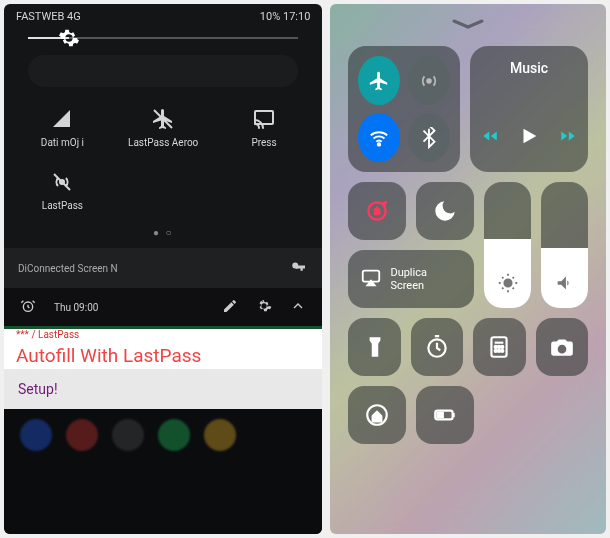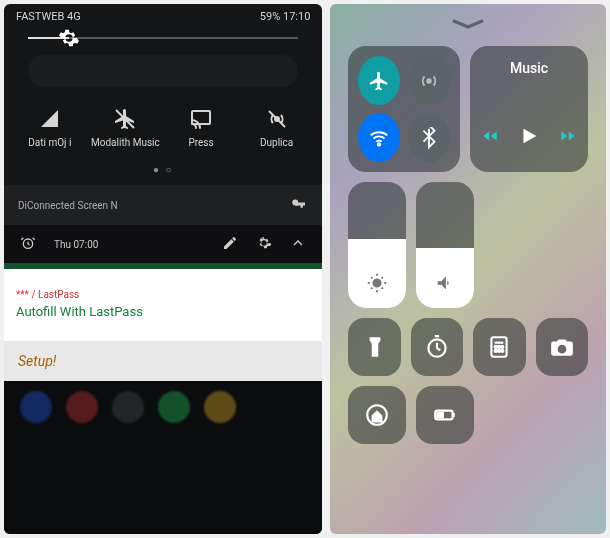--- a/index.html
+++ b/index.html
@@ -8,34 +8,34 @@
 .phone { border-radius: 6px; overflow: hidden; position: relative; }
 
 
 .android { width: 342px; height: 530px; background: #141517; color: #d5d5d5; display: flex; flex-direction: column; }
 .status-bar { display: flex; justify-content: space-between; padding: 6px 12px 4px; font-size: 11px; color: #d5d5d5; }
 .slider-row { padding: 10px 24px 8px; position: relative; }
 .slider-track { height: 2px; background: #555; position: relative; }
 .slider-fill { position: absolute; left: 0; top: 0; height: 2px; width: 15%; background: #e0e0e0; }
 .slider-handle { position: absolute; left: 15%; top: 50%; transform: translate(-50%, -50%); width: 22px; height: 22px; }
 .search-bubble { margin: 8px 24px 10px; height: 32px; background: rgba(255,255,255,0.03); border-radius: 16px; }
-.qs-grid { display: grid; grid-template-columns: repeat(4, 1fr); padding: 4px 8px 0; row-gap: 10px; }
+.qs-grid { display: grid; grid-template-columns: repeat(3, 1fr); padding: 4px 8px 0; row-gap: 10px; }
 .qs-tile { display: flex; flex-direction: column; align-items: center; gap: 6px; padding: 6px 0; }
 .qs-icon { width: 24px; height: 24px; display: flex; align-items: center; justify-content: center; }
 .qs-label { font-size: 10px; color: #d5d5d5; text-align: center; }
 .dots { text-align: center; color: #888; font-size: 10px; padding: 10px 0; letter-spacing: 2px; }
 .mid-bar { display: flex; justify-content: space-between; align-items: center; padding: 10px 14px; background: rgba(255,255,255,0.05); font-size: 10px; color: #aaa; }
 .bottom-bar { display: flex; align-items: center; gap: 18px; padding: 10px 16px; font-size: 10px; color: #ccc; background: rgba(0,0,0,0.25); }
 .bottom-bar .spacer { flex: 1; }
 .bottom-bar svg { width: 16px; height: 16px; }
-.notif { background: #fff; color: #333; padding: 20px 12px; border-top: 6px solid #14532d; }
+.notif { background: #fff; color: #333; padding: 0 12px; border-top: 3px solid #14532d; }
 .notif-head { font-size: 10px; color: #d32f2f; margin-bottom: 4px; }
-.notif-title { font-size: 13px; color: #15803d; margin-bottom: 2px; }
+.notif-title { font-size: 19px; color: #ef4444; margin-bottom: 2px; }
 .notif-sub { font-size: 11px; color: #999; }
-.setup-bar { background: #e8e8e8; padding: 12px 14px; font-size: 14px; color: #a16207; font-style: italic; }
+.setup-bar { background: #e8e8e8; padding: 12px 14px; font-size: 14px; color: #701a75; }
 .android-bottom { flex: 1; background: linear-gradient(#0a0c0e, #0a0c0e); }
 .app-icons-blur { display: flex; gap: 14px; padding: 10px 16px; opacity: 0.35; filter: blur(1px); }
 .app-circle { width: 32px; height: 32px; border-radius: 50%; }
 
 
 .ios { width: 296px; height: 530px; position: relative; background: linear-gradient(135deg,#8fb9a8,#b4a8c9 25%,#c9d0a8 50%,#c7a8b8 75%,#a8c7c9); filter: saturate(1.1); }
 .ios::before { content:""; position:absolute; inset:0; backdrop-filter: blur(18px); background: rgba(120,130,130,0.15); }
 .ios-inner { position: relative; z-index: 1; padding: 42px 18px 18px; display: flex; flex-direction: column; gap: 10px; }
 .chevron { position: absolute; top: 12px; left: 50%; transform: translateX(-50%); color: rgba(30,30,30,0.45); z-index: 2; }
 .row { display: flex; gap: 10px; }
@@ -61,21 +61,21 @@
 </style>
 </head>
 <body>
 
 <div class="container">
 
   <div class="phone android">
     <div class="status-bar">
       <span>FASTWEB 4G</span>
       <span>
-        <span>59%</span> <span>17:10</span>
+        <span>10%</span> <span>17:10</span>
       </span>
     </div>
 
     <div class="slider-row">
       <div class="slider-track">
         <div class="slider-fill"></div>
         <div class="slider-handle">
           <svg viewBox="0 0 24 24" fill="#fff">
               <path d="M12 8a4 4 0 100 8 4 4 0 000-8zm9 4a7 7 0 01-.1 1.2l2 1.6-2 3.4-2.4-1a7 7 0 01-2 1.2l-.4 2.6h-4l-.4-2.6a7 7 0 01-2-1.2l-2.4 1-2-3.4 2-1.6A7 7 0 013 12a7 7 0 01.1-1.2l-2-1.6 2-3.4 2.4 1a7 7 0 012-1.2L7.9 3h4l.4 2.6a7 7 0 012 1.2l2.4-1 2 3.4-2 1.6c.1.4.1.8.1 1.2z"></path>
             </svg>
@@ -94,40 +94,40 @@
         </span>
         <span class="qs-label">Dati mOj i</span>
       </div>
       <div class="qs-tile">
         <span class="qs-icon">
           <svg viewBox="0 0 24 24" fill="none" stroke="#d5d5d5" stroke-width="2">
               <path d="M21 14l-8-5V3.5a1.5 1.5 0 00-3 0V9l-8 5v2l8-2.5V19l-2 1.5V22l3.5-1 3.5 1v-1.5L13 19v-5.5l8 2.5v-2z" fill="#d5d5d5" stroke="none"></path>
               <line x1="3" y1="3" x2="21" y2="21"></line>
             </svg>
         </span>
-        <span class="qs-label">Modalith Music</span>
+        <span class="qs-label">LastPass Aeroo</span>
       </div>
       <div class="qs-tile">
         <span class="qs-icon">
           <svg viewBox="0 0 24 24" fill="none" stroke="#d5d5d5" stroke-width="2">
               <rect x="3" y="4" width="18" height="13" rx="1"></rect>
               <path d="M3 17a4 4 0 014 4M3 13a8 8 0 018 8" stroke-linecap="round"></path>
             </svg>
         </span>
         <span class="qs-label">Press</span>
       </div>
       <div class="qs-tile">
         <span class="qs-icon">
           <svg viewBox="0 0 24 24" fill="none" stroke="#d5d5d5" stroke-width="2">
               <circle cx="12" cy="12" r="2" fill="#d5d5d5"></circle>
               <path d="M8 8a6 6 0 000 8M16 16a6 6 0 000-8"></path>
               <line x1="4" y1="4" x2="20" y2="20"></line>
             </svg>
         </span>
-        <span class="qs-label">Duplica</span>
+        <span class="qs-label">LastPass</span>
       </div>
     </div>
 
     <div class="dots">● ○</div>
 
     <div class="mid-bar">
       <span>DiConnected Screen N</span>
       <span>
         <svg width="18" height="18" viewBox="0 0 24 24" fill="#ccc">
             <path d="M7 14a4 4 0 114-4h9v4h-3v3h-3v-3h-3a4 4 0 01-4 0z"></path>
@@ -135,21 +135,21 @@
       </span>
     </div>
 
     <div class="bottom-bar">
       <span>
         <svg viewBox="0 0 24 24" fill="none" stroke="#ccc" stroke-width="2">
             <circle cx="12" cy="13" r="7"></circle>
             <path d="M12 10v3l2 2M5 4L2 7M19 4l3 3"></path>
           </svg>
       </span>
-      <span>Thu 07:00</span>
+      <span>Thu 09:00</span>
       <span class="spacer"></span>
       <span>
         <svg viewBox="0 0 24 24" fill="#ccc">
             <path d="M3 17.25V21h3.75L17.81 9.94l-3.75-3.75L3 17.25zM20.71 7.04a1 1 0 000-1.41l-2.34-2.34a1 1 0 00-1.41 0l-1.83 1.83 3.75 3.75 1.83-1.83z"></path>
           </svg>
       </span>
       <span>
         <svg viewBox="0 0 24 24" fill="#ccc">
             <path d="M12 8a4 4 0 100 8 4 4 0 000-8zm9 4l2 1.6-2 3.4-2.4-1a7 7 0 01-2 1.2l-.4 2.6h-4l-.4-2.6a7 7 0 01-2-1.2l-2.4 1-2-3.4 2-1.6a7 7 0 010-2.4l-2-1.6 2-3.4 2.4 1a7 7 0 012-1.2L7.9 3h4l.4 2.6a7 7 0 012 1.2l2.4-1 2 3.4-2 1.6a7 7 0 010 2.4z"></path>
           </svg>
@@ -231,20 +231,45 @@
             <span>
               <svg width="20" height="18" viewBox="0 0 24 24" fill="#2dc8c8">
                   <path d="M13 6l8 6-8 6V6zM3 6l8 6-8 6V6z"></path>
                 </svg>
             </span>
           </div>
         </div>
       </div>
 
       <div class="row-small">
+        <div style="display:flex;flex-direction:column;gap:10px">
+          <div class="row" style="gap:10px">
+            <div class="small-tile">
+              <svg viewBox="0 0 24 24" fill="none" stroke="#ff3a5e" stroke-width="2">
+                  <circle cx="12" cy="12" r="8"></circle>
+                  <path d="M12 8v4l3 2M17 5l3-1-1 3"></path>
+                  <rect x="10" y="10" width="4" height="5" rx="1" fill="#ff3a5e"></rect>
+                </svg>
+            </div>
+            <div class="small-tile">
+              <svg viewBox="0 0 24 24" fill="#fff">
+                  <path d="M21 12.8A9 9 0 1111.2 3a7 7 0 009.8 9.8z"></path>
+                </svg>
+            </div>
+          </div>
+          <div class="mirror">
+            <span>
+              <svg width="22" height="22" viewBox="0 0 24 24" fill="none" stroke="#fff" stroke-width="2">
+                  <rect x="3" y="4" width="18" height="12" rx="2"></rect>
+                  <path d="M8 20l4-5 4 5H8z" fill="#fff"></path>
+                </svg>
+            </span>
+            <span>Duplica Screen</span>
+          </div>
+        </div>
         <div class="vslider">
           <div class="vslider-fill" style="height:55%"></div>
           <span class="vslider-icon">
             <svg width="22" height="22" viewBox="0 0 24 24" fill="none" stroke="#777" stroke-width="2">
                 <circle cx="12" cy="12" r="4" fill="#777"></circle>
                 <path d="M12 2v2M12 20v2M4 12H2M22 12h-2M5.6 5.6l1.4 1.4M17 17l1.4 1.4M5.6 18.4L7 17M17 7l1.4-1.4"></path>
               </svg>
           </span>
         </div>
         <div class="vslider">

